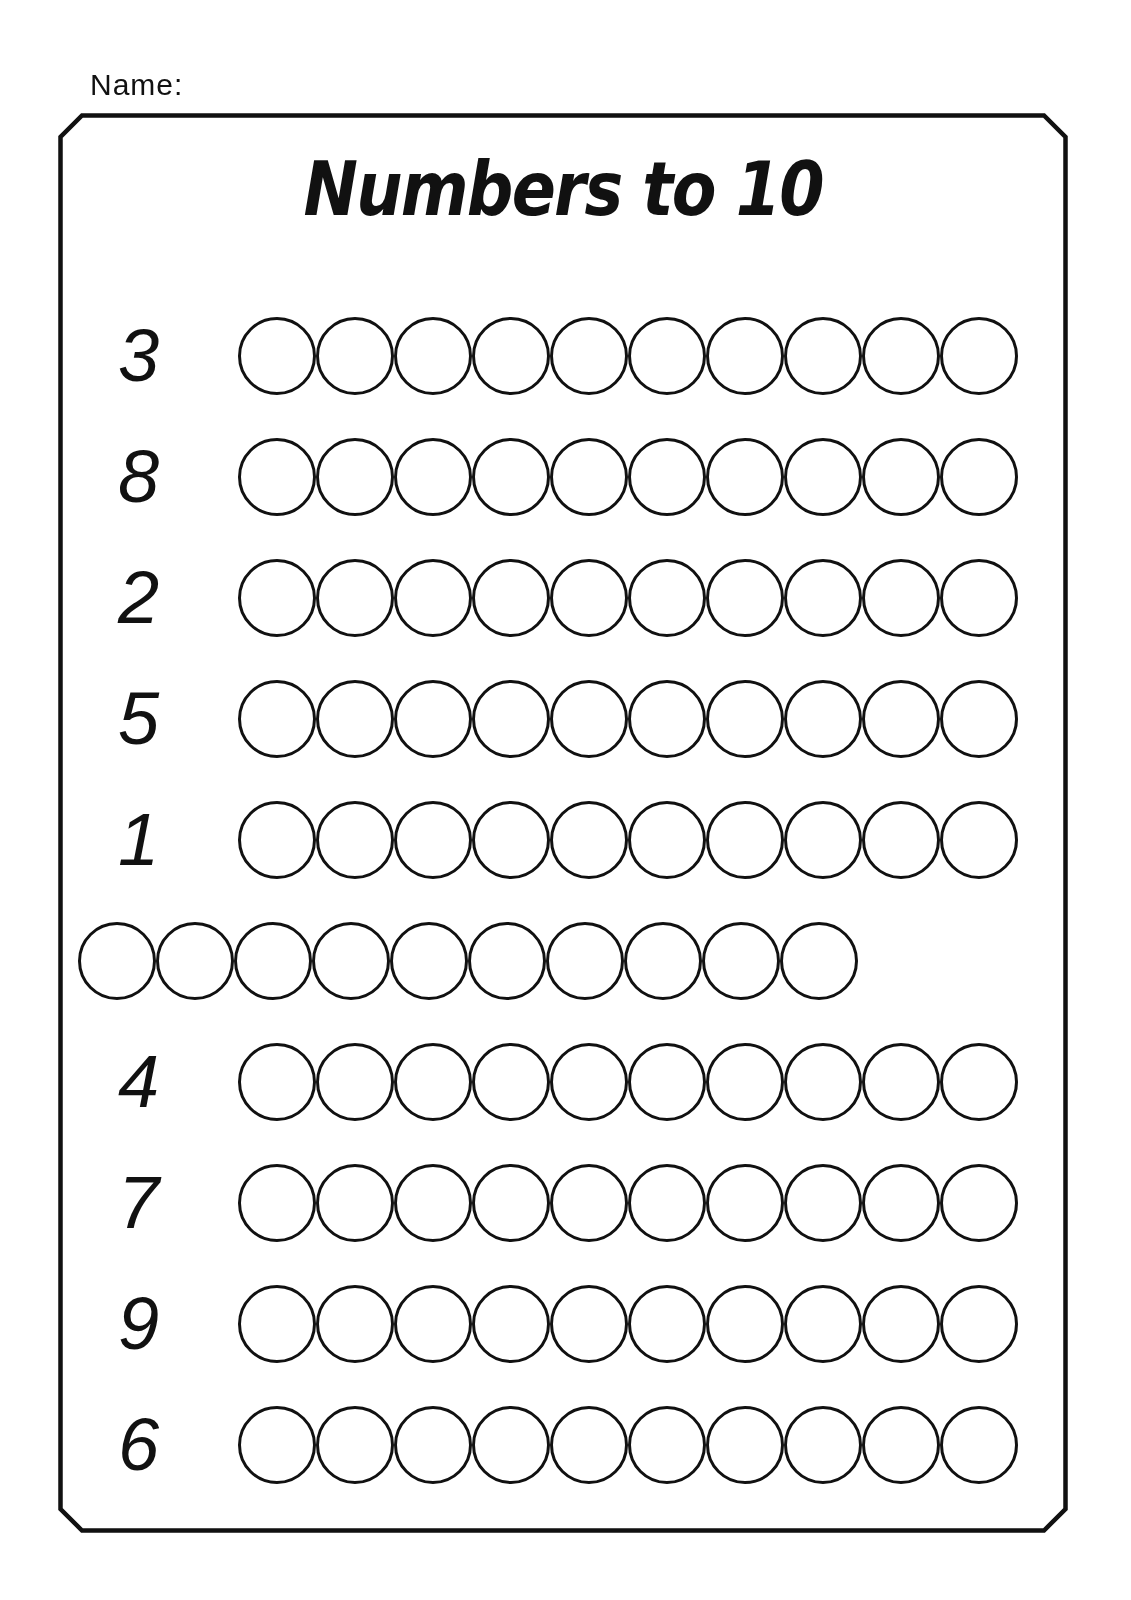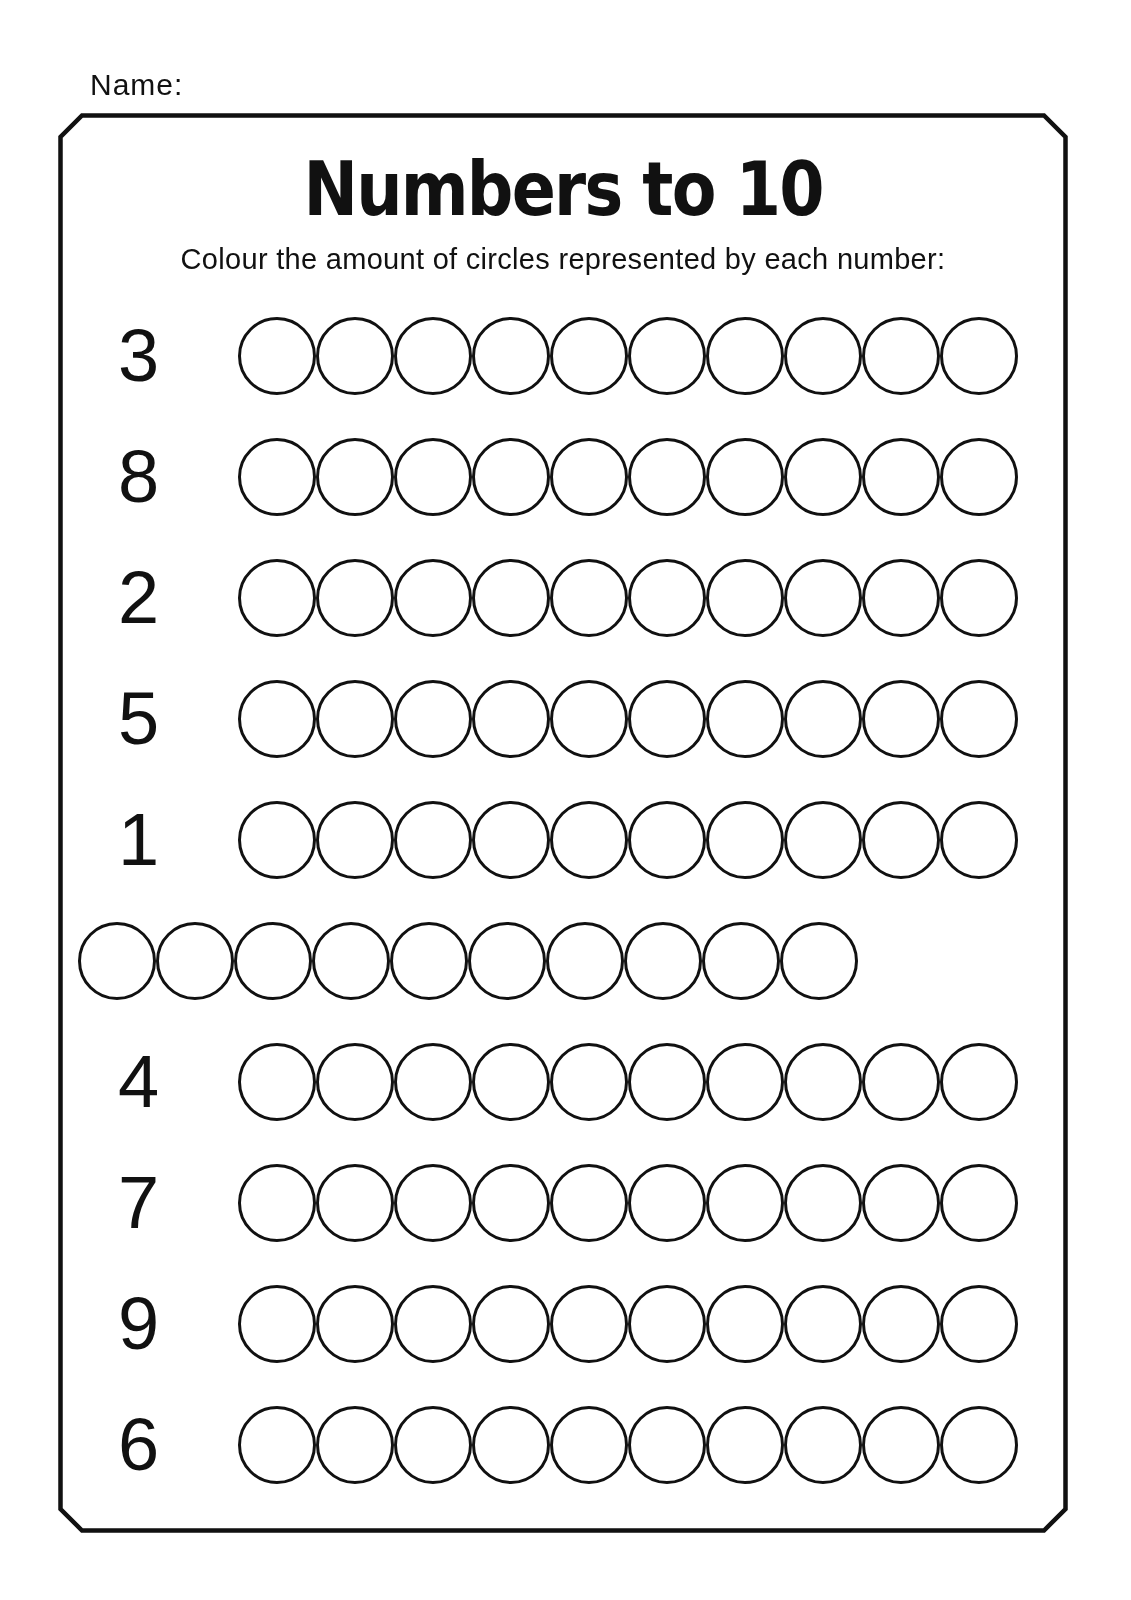--- a/index.html
+++ b/index.html
@@ -21,21 +21,21 @@
   .name-label {
     position: absolute;
     left: 90px; top: 68px;
     font-size: 30px;
     letter-spacing: 1px;
     color: var(--ink);
   }
   .sheet {
     position: absolute;
     left: 58px; top: 113px;
-    width: 1010px; height: 1420px;
+    width: 1010px; height: 1420px; font-style: italic;
   }
   .border-svg {
     position: absolute;
     left: 0; top: 0;
     width: 1010px; height: 1420px;
     display: block;
   }
   .border-svg polygon {
     fill: none;
     stroke: var(--ink);
@@ -111,21 +111,20 @@
   <div class="sheet">
 
     <svg class="border-svg" viewBox="0 0 1010 1420" aria-hidden="true">
       <polygon points="24,2.5 986,2.5 1007.5,24 1007.5,1396 986,1417.5 24,1417.5 2.5,1396 2.5,24"></polygon>
     </svg>
 
     <h1 class="sheet-title">
       <span>Numbers to 10</span>
     </h1>
 
-    <p class="sheet-instruction">Colour the amount of circles represented by each number:</p>
 
     <div class="rows">
         <div class="row">
           <div class="row-number">3</div>
           <div class="circles">
             <span class="circle"></span>
             <span class="circle"></span>
             <span class="circle"></span>
             <span class="circle"></span>
             <span class="circle"></span>

